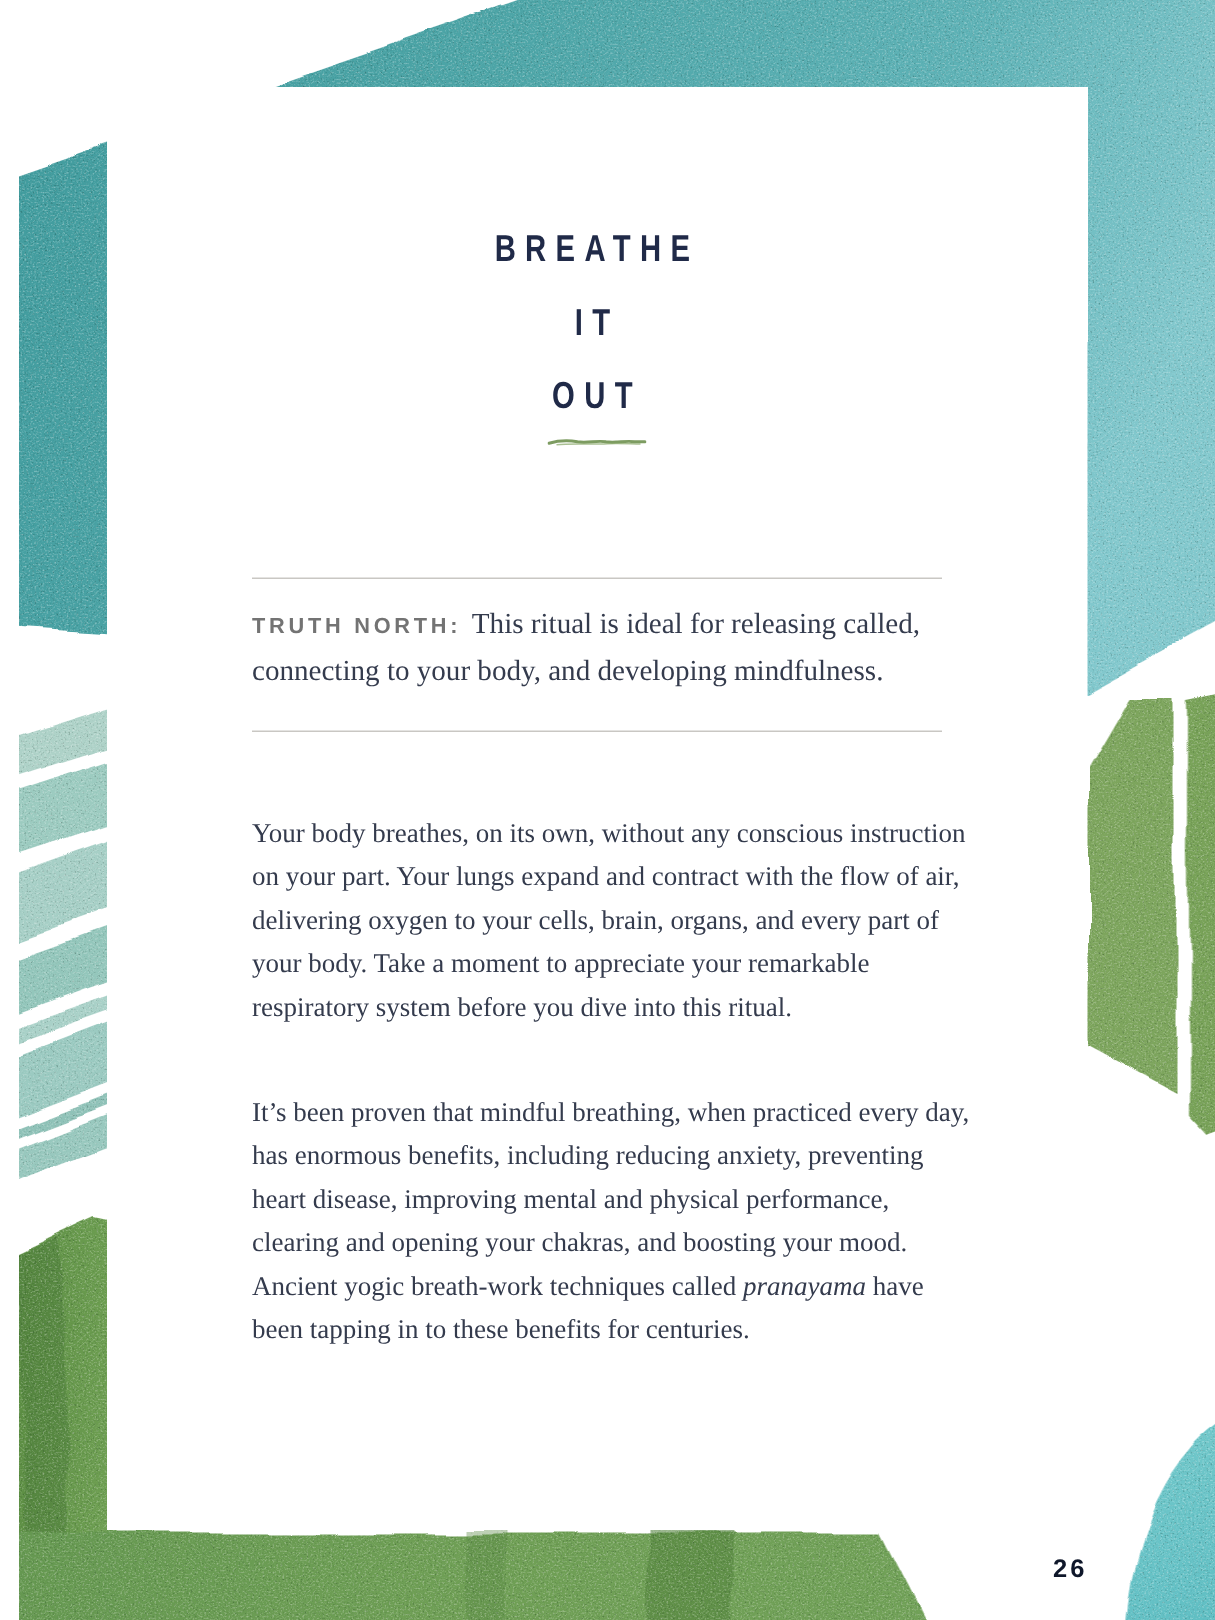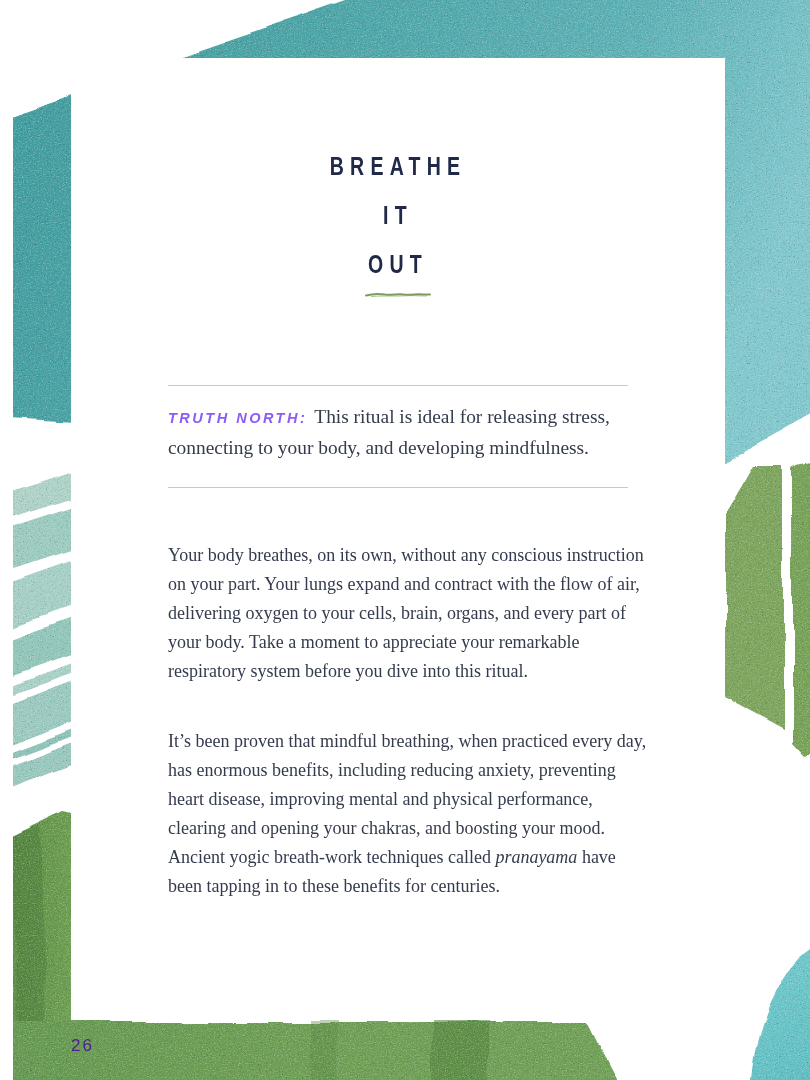--- a/index.html
+++ b/index.html
@@ -10,28 +10,28 @@
   .title{position:absolute;top:84px;left:0;width:100%;text-align:center;
          font-family:"Liberation Sans",sans-serif;font-weight:700;font-size:25px;line-height:49px;
          letter-spacing:8px;color:#202a48;transform:scaleX(0.78);transform-origin:50% 50%;}
   .brush{position:absolute;top:233px;left:50%;transform:translateX(-50%);}
   .rule{position:absolute;left:97px;width:460px;height:1px;background:#c9c7c3;}
   .rule1{top:327px;}
   .rule2{top:429px;}
   .callout{position:absolute;top:344px;left:97px;width:482px;margin:0;
            font-size:19.4px;line-height:30px;color:#343b4d;}
   .callout-label{font-family:"Liberation Sans",sans-serif;font-weight:700;font-size:14.5px;
-                 letter-spacing:2.5px;color:#8b5cf6;margin-right:7px;font-style:italic;}
+                 letter-spacing:2.5px;color:#737373;margin-right:7px;}
   .body{position:absolute;left:97px;width:482px;margin:0;font-size:18px;line-height:29px;color:#343b4d;}
   .para1{top:483px;}
   .para2{top:669px;}
   .para2 em{font-style:italic;text-align:center;}
-  .pagenum{position:absolute;top:1033px;left:58px;width:654px;text-align:left;z-index:2;
-           font-family:"Liberation Sans",sans-serif;font-weight:400;font-size:17px;line-height:26px;
-           letter-spacing:2px;color:#4c1d95;}
+  .pagenum{position:absolute;top:1033px;left:58px;width:654px;text-align:right;z-index:2;
+           font-family:"Liberation Sans",sans-serif;font-weight:700;font-size:17px;line-height:26px;
+           letter-spacing:2px;color:#0f172a;}
 </style>
 </head>
 <body>
 
 <div class="stage">
 
   <svg class="bg" width="810" height="1080" viewBox="0 0 810 1080" aria-hidden="true">
     <defs>
       <linearGradient id="gTeal" x1="0" y1="0" x2="1" y2="0.25">
         <stop offset="0" stop-color="#3f9a9c"></stop>
@@ -99,21 +99,21 @@
       <div>OUT</div>
     </div>
 
     <svg class="brush" width="66" height="8" viewBox="0 0 66 8" aria-hidden="true">
       <path d="M1,4.5 C8,2.5 14,2.5 20,3.5 C27,4.5 33,2.5 39,3.5 C46,4.5 52,2.5 58,3.5 L65,3.5" stroke="#6f9150" stroke-width="2" fill="none" stroke-linecap="round" opacity="0.9"></path>
       <path d="M6,5.5 C16,4.5 28,5.5 40,4.8 C50,4.4 56,5 62,5" stroke="#86a565" stroke-width="1" fill="none" opacity="0.7"></path>
     </svg>
 
     <div class="rule rule1"></div>
 
-    <p class="callout"><span class="callout-label">TRUTH NORTH:</span><span class="callout-text">This ritual is ideal for releasing stress, connecting to your body, and developing mindfulness.</span></p>
+    <p class="callout"><span class="callout-label">TRUTH NORTH:</span><span class="callout-text">This ritual is ideal for releasing called, connecting to your body, and developing mindfulness.</span></p>
 
     <div class="rule rule2"></div>
 
     <p class="body para1">Your body breathes, on its own, without any conscious instruction on your part. Your lungs expand and contract with the flow of air, delivering oxygen to your cells, brain, organs, and every part of your body. Take a moment to appreciate your remarkable respiratory system before you dive into this ritual.</p>
 
     <p class="body para2"><span>It’s been proven that mindful breathing, when practiced every day, has enormous benefits, including reducing anxiety, preventing heart disease, improving mental and physical performance, clearing and opening your chakras, and boosting your mood. Ancient yogic breath-work techniques called </span><em>pranayama</em><span> have been tapping in to these benefits for centuries.</span></p>
   </div>
 
   <div class="pagenum">26</div>
 

